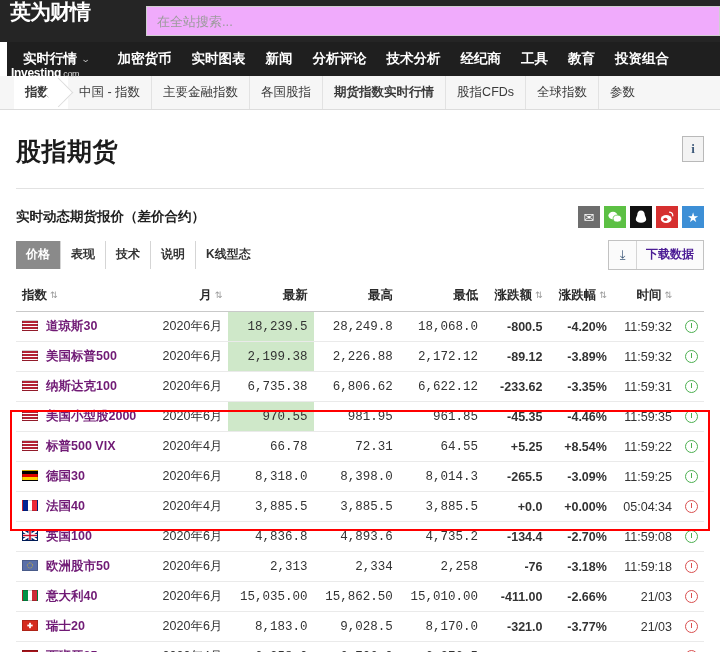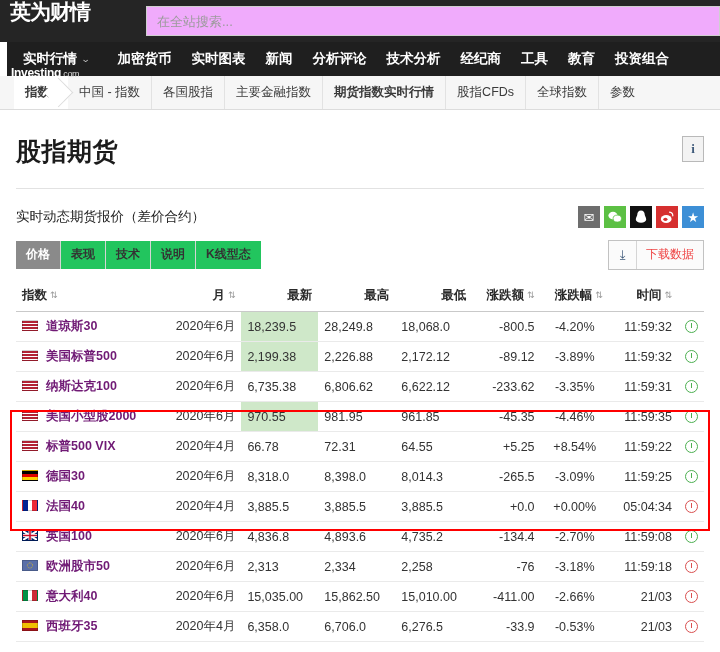--- a/index.html
+++ b/index.html
@@ -90,49 +90,49 @@
     display:flex; align-items:center; justify-content:center;
     font-size:13px; font-weight:bold; color:#3f5a7a; cursor:pointer;
     font-family:"Liberation Serif", serif;
   }
   .rule { border-top:1px solid #e2e2e2; margin-top:22px; }
 
   .sub-row {
     display:flex; align-items:center; justify-content:space-between;
     margin-top:17px;
   }
-  .sub-title { font-size:13.5px; font-weight:normal; color:#1f1f1f; }
+  .sub-title { font-size:13.5px; font-weight:bold; color:#1f1f1f; }
   .share-icons { display:flex; gap:4px; }
   .sh {
     width:22px; height:22px; display:flex; align-items:center;
     justify-content:center; cursor:pointer; color:#fff; font-size:13px;
     line-height:1;
   }
 
   .tabs-row {
     display:flex; align-items:center; justify-content:space-between;
     margin-top:12px;
   }
   .tabset { display:flex; background:#ededed; }
   .tabset .t {
     font-size:12px; color:#333; padding:5px 10px 6px; cursor:pointer;
-    border-right:1px solid #d5d5d5; background:#22c55e; font-weight:bold;
+    border-right:1px solid #d5d5d5; background:#ffffff; font-weight:bold;
   }
   .tabset .t.active { background:#8a8a8a; color:#fff; }
   .tabset .t.last { border-right:0; }
   .dl-btn {
     display:flex; align-items:stretch; border:1px solid #c2c2c2;
     background:#fbfbfb; cursor:pointer;
   }
   .dl-ico {
     width:28px; display:flex; align-items:center; justify-content:center;
     border-right:1px solid #d5d5d5; color:#3f5a7a; font-size:13px;
   }
   .dl-lbl {
-    padding:5px 9px 6px; font-size:12px; font-weight:normal; color:#ef4444;
+    padding:5px 9px 6px; font-size:12px; font-weight:bold; color:#4c1d95;
   }
 
   
   table.quotes {
     width:100%; border-collapse:collapse; margin-top:11px;
     font-size:12.5px;
   }
   table.quotes thead th {
     font-size:12.5px; font-weight:bold; color:#2a2a2a; padding:6px 6px 7px;
     border-bottom:1px solid #c9c9c9; white-space:nowrap;
@@ -150,24 +150,24 @@
   }
   td.name { padding-left:4px; }
   td.name .nm {
     color:#701a75; font-weight:bold; font-size:12.5px; cursor:pointer;
   }
   .flag {
     display:inline-block; width:16px; height:11px; margin-right:8px;
     vertical-align:-1px; border:1px solid rgba(0,0,0,0.18);
   }
   td.month { text-align:right; color:#2f2f2f; }
-  td.num { text-align:left; color:#2f2f2f; }
+  td.num { text-align:right; color:#2f2f2f;font-family:Liberation Mono, monospace; }
   td.num.hl { background:#cfe8c9; }
-  td.chg { text-align:right; font-weight:normal; }
-  td.pct { text-align:center; font-weight:normal; }
+  td.chg { text-align:right; font-weight:bold; }
+  td.pct { text-align:right; font-weight:bold; }
   .up { color:#c1392b; }
   .down { color:#3c8c3c; }
   td.time { text-align:right; color:#2f2f2f; }
   td.clk { width:26px; text-align:center; }
   .clock {
     display:inline-block; width:13px; height:13px; border-radius:50%;
     border:1.6px solid #4caf50; position:relative; vertical-align:-2px;
   }
   .clock:before {
     content:""; position:absolute; left:5px; top:2px; width:1.4px; height:5px;
@@ -232,24 +232,24 @@
 </div>
 
 <div class="subnav">
   <div class="tab selected">
       <span>指数</span>
     </div>
   <div class="tab">
       <span>中国 - 指数</span>
     </div>
   <div class="tab">
+      <span>主要金融指数</span>
+    </div>
+  <div class="tab">
       <span>各国股指</span>
-    </div>
-  <div class="tab">
-      <span>主要金融指数</span>
     </div>
   <div class="tab bold">
       <span>期货指数实时行情</span>
     </div>
   <div class="tab">
       <span>股指CFDs</span>
     </div>
   <div class="tab">
       <span>全球指数</span>
     </div>
@@ -432,20 +432,34 @@
           <td class="month">2020年6月</td>
           <td class="num">15,035.00</td>
           <td class="num">15,862.50</td>
           <td class="num">15,010.00</td>
           <td class="chg down">-411.00</td>
           <td class="pct down">-2.66%</td>
           <td class="time">21/03</td>
           <td class="clk"><span class="clock red"></span></td>
         </tr>
         <tr>
+          <td class="name"><span class="flag" style="background: linear-gradient(rgb(213, 43, 30) 0px, rgb(213, 43, 30) 100%);"><svg width="14" height="9" viewBox="0 0 14 9" style="display:block">
+                <rect x="6.1" y="1.8" width="1.8" height="5.4" fill="#fff"></rect>
+                <rect x="4.3" y="3.6" width="5.4" height="1.8" fill="#fff"></rect>
+              </svg></span><span class="nm">瑞士20</span></td>
+          <td class="month">2020年6月</td>
+          <td class="num">8,183.0</td>
+          <td class="num">9,028.5</td>
+          <td class="num">8,170.0</td>
+          <td class="chg down">-321.0</td>
+          <td class="pct down">-3.77%</td>
+          <td class="time">21/03</td>
+          <td class="clk"><span class="clock red"></span></td>
+        </tr>
+        <tr>
           <td class="name"><span class="flag" style="background: linear-gradient(rgb(170, 21, 27) 0px, rgb(170, 21, 27) 25%, rgb(241, 191, 0) 25%, rgb(241, 191, 0) 75%, rgb(170, 21, 27) 75%, rgb(170, 21, 27) 100%);"></span><span class="nm">西班牙35</span></td>
           <td class="month">2020年4月</td>
           <td class="num">6,358.0</td>
           <td class="num">6,706.0</td>
           <td class="num">6,276.5</td>
           <td class="chg down">-33.9</td>
           <td class="pct down">-0.53%</td>
           <td class="time">21/03</td>
           <td class="clk"><span class="clock red"></span></td>
         </tr>

